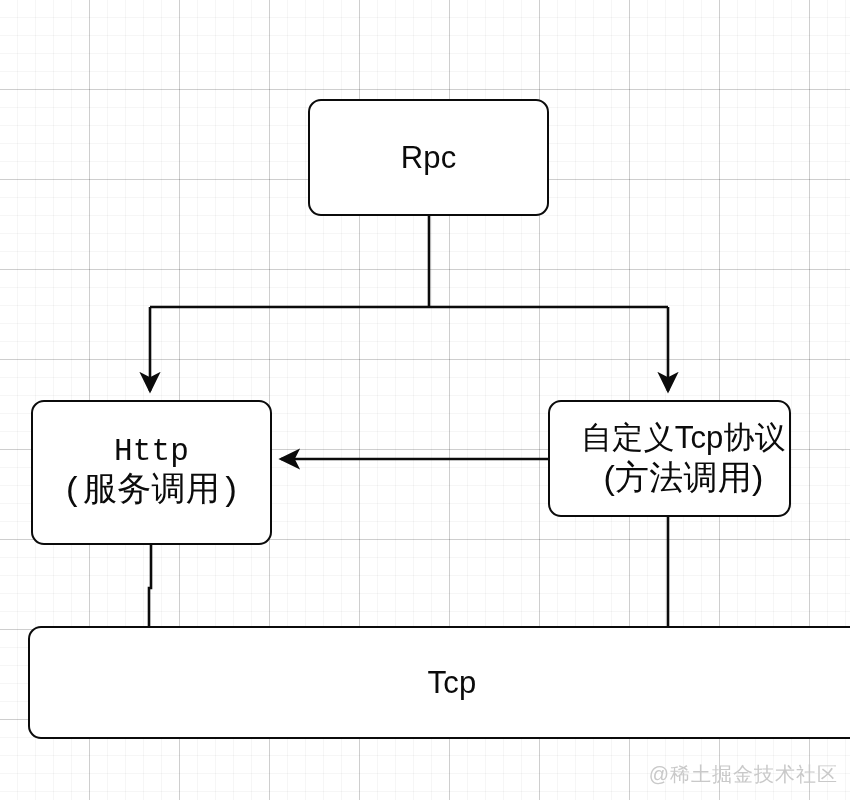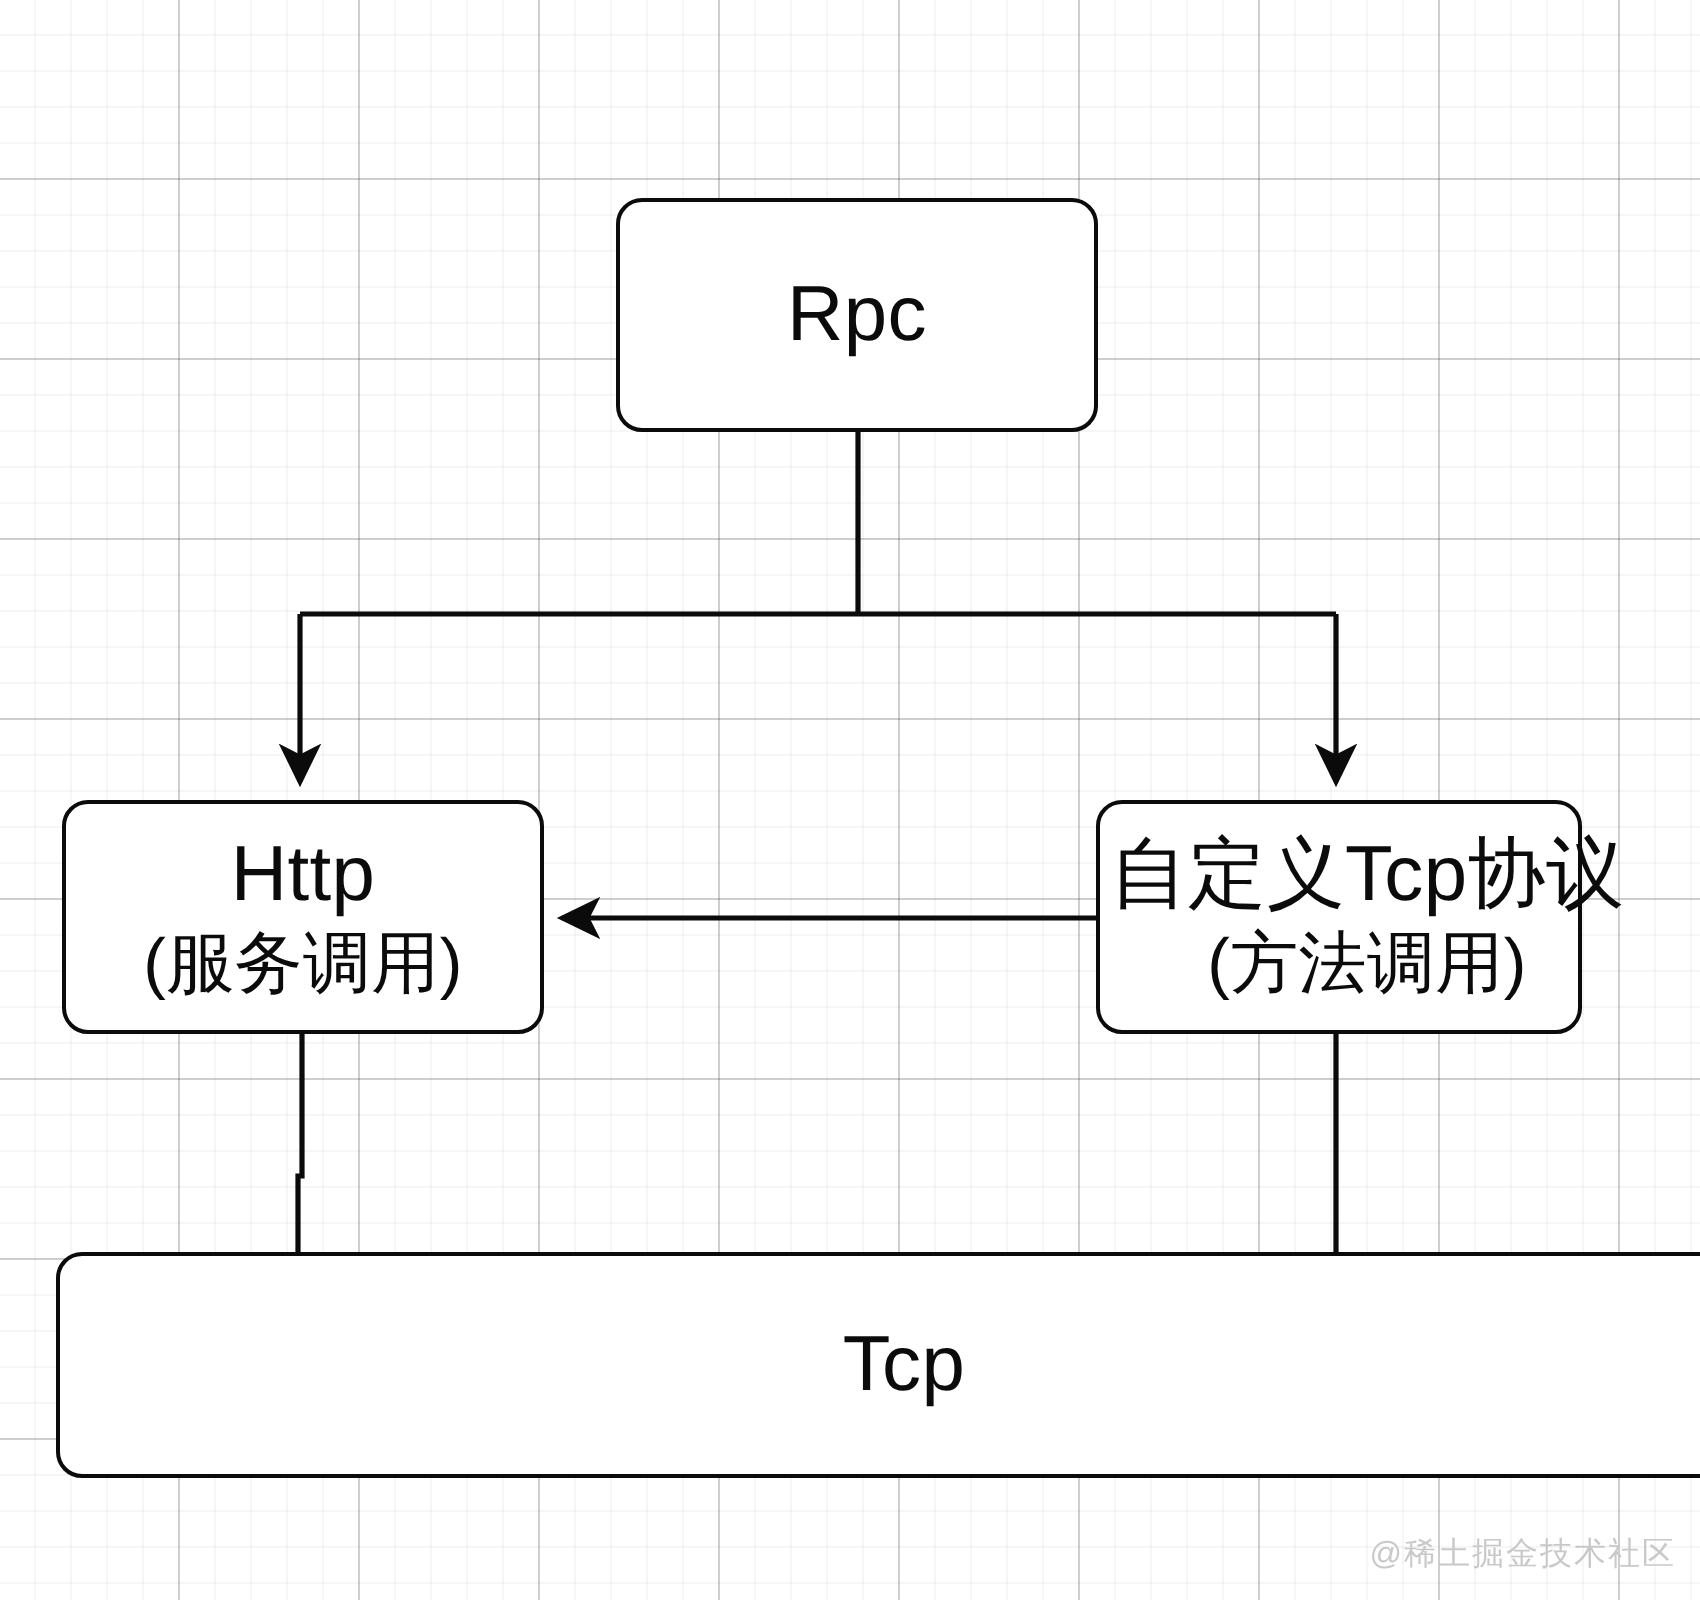--- a/index.html
+++ b/index.html
@@ -47,38 +47,38 @@
     border-radius: 13px;
     display: flex;
     flex-direction: column;
     align-items: center;
     justify-content: center;
     color: #0b0b0b;
     text-align: center;
     line-height: 1.22;
   }
   .node .line1 {
-    font-size: 39px;
+    font-size: 31px;
     letter-spacing: 0.2px;
     white-space: nowrap;
   }
   .node .line2 {
     font-size: 34px;
     letter-spacing: 0.2px;
     white-space: nowrap;
   }
   #node-rpc   { left: 308px; top: 99px;  width: 241px; height: 117px; }
-  #node-http  { left: 31px;  top: 400px; width: 241px; height: 117px; }
+  #node-http  { left: 31px;  top: 400px; width: 241px; height: 145px; font-family: Liberation Mono, monospace; }
   #node-custom{ left: 548px; top: 400px; width: 243px; height: 117px; padding-left: 28px; }
   #node-tcp   { left: 28px;  top: 626px; width: 848px; height: 113px; }
   #watermark {
     position: absolute;
     right: 12px;
     bottom: 12px;
-    font-size: 16px;
+    font-size: 20px;
     color: #c9c9c9;
     letter-spacing: 1px;
     white-space: nowrap;
     user-select: none;
   }
 </style>
 </head>
 <body>
 
 <div id="canvas">

